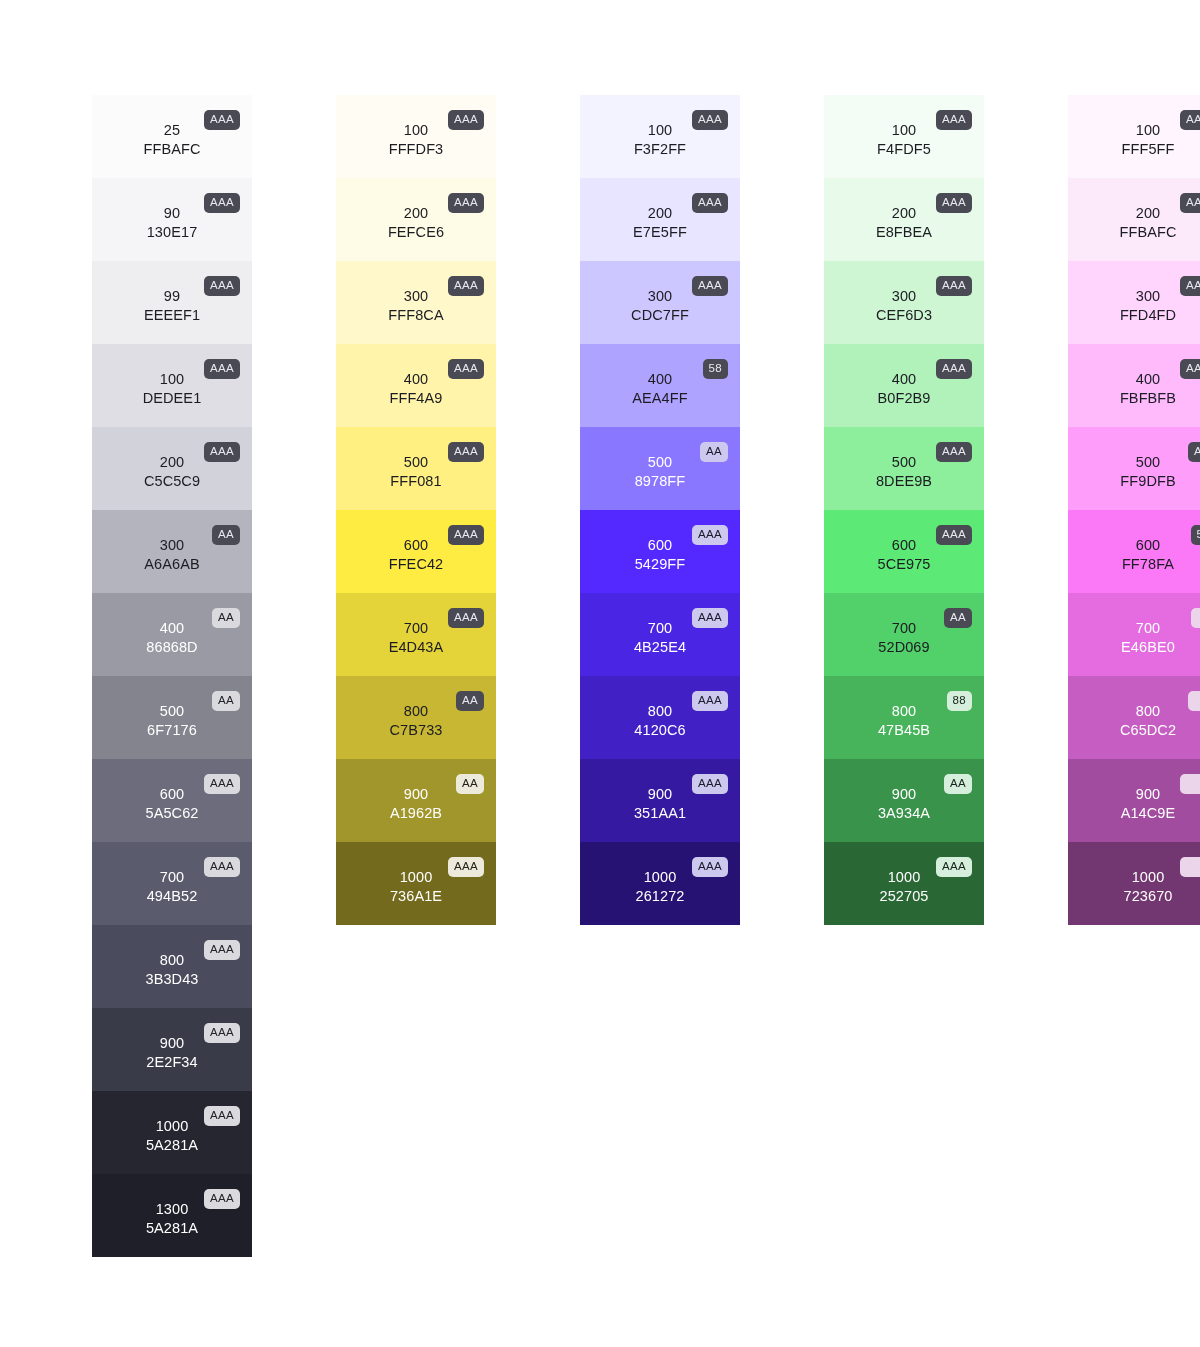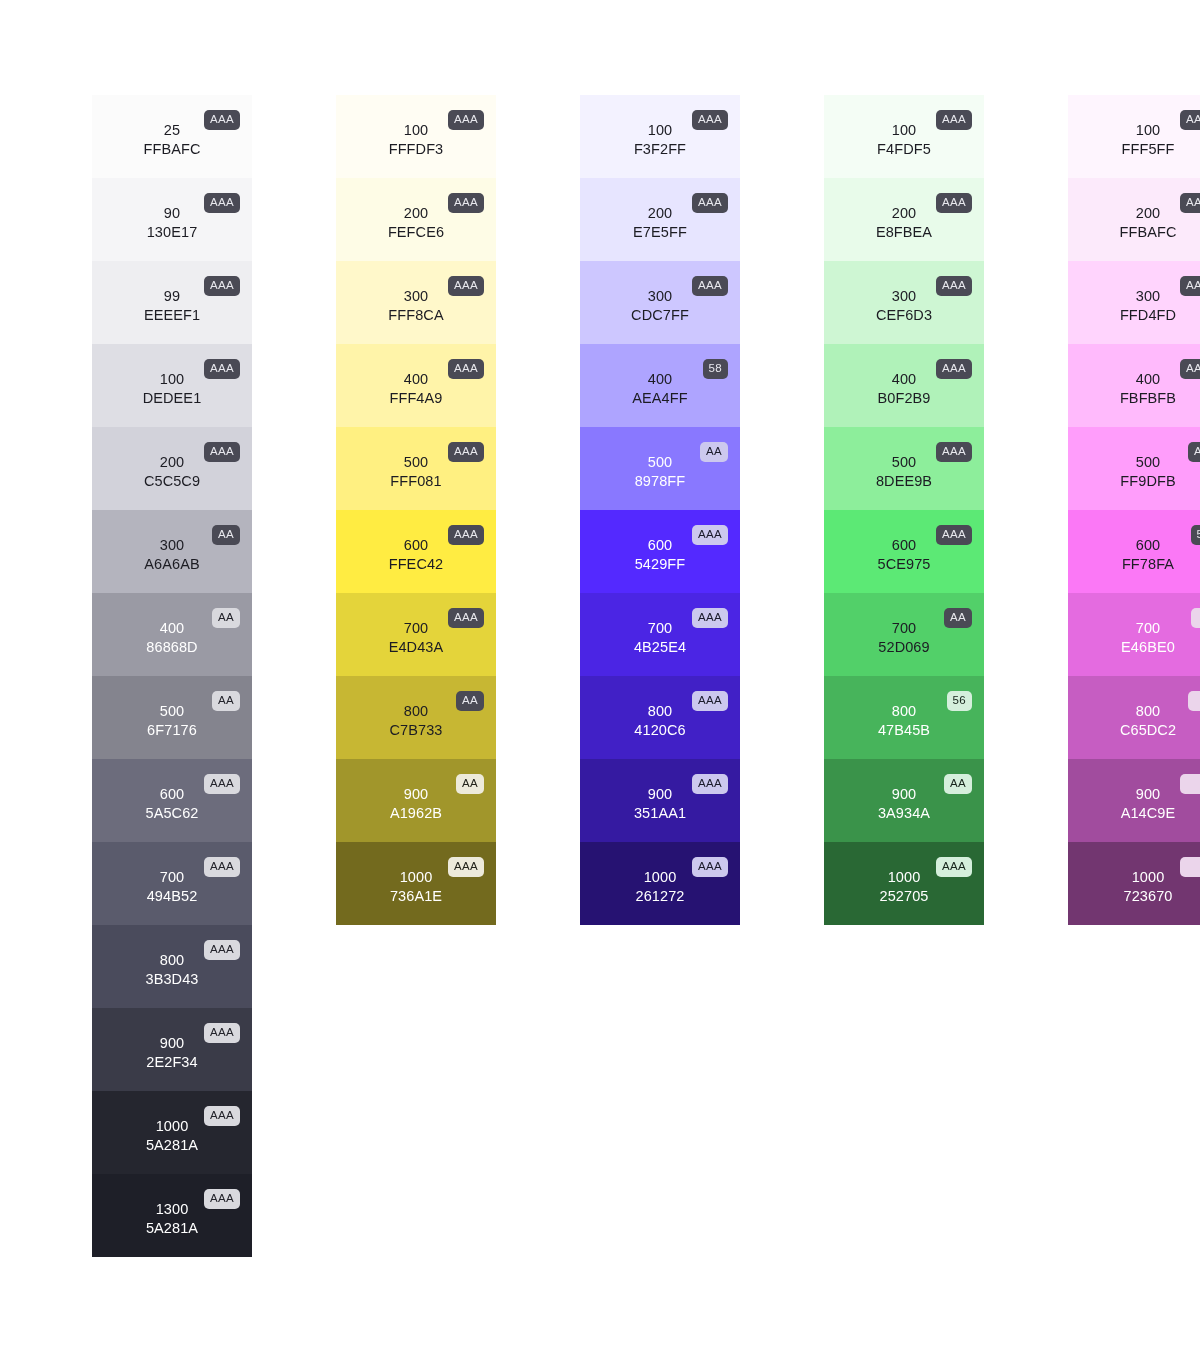--- a/index.html
+++ b/index.html
@@ -285,21 +285,21 @@
         <span class="badge" style="background-color: rgb(74, 74, 85); color: rgb(232, 232, 238);">AAA</span>
         <span class="swatch-step">600</span>
         <span class="swatch-hex">5CE975</span>
       </div>
       <div class="swatch" style="background-color: rgb(82, 208, 105); color: rgb(28, 28, 35);">
         <span class="badge" style="background-color: rgb(74, 74, 85); color: rgb(232, 232, 238);">AA</span>
         <span class="swatch-step">700</span>
         <span class="swatch-hex">52D069</span>
       </div>
       <div class="swatch" style="background-color: rgb(71, 180, 91); color: rgb(255, 255, 255);">
-        <span class="badge" style="background-color: rgb(213, 239, 220); color: rgb(21, 35, 26);">56</span>
+        <span class="badge" style="background-color: rgb(213, 239, 220); color: rgb(21, 35, 26);">88</span>
         <span class="swatch-step">800</span>
         <span class="swatch-hex">47B45B</span>
       </div>
       <div class="swatch" style="background-color: rgb(58, 147, 74); color: rgb(255, 255, 255);">
         <span class="badge" style="background-color: rgb(213, 239, 220); color: rgb(21, 35, 26);">AA</span>
         <span class="swatch-step">900</span>
         <span class="swatch-hex">3A934A</span>
       </div>
       <div class="swatch" style="background-color: rgb(41, 104, 52); color: rgb(255, 255, 255);">
         <span class="badge" style="background-color: rgb(213, 239, 220); color: rgb(21, 35, 26);">AAA</span>

